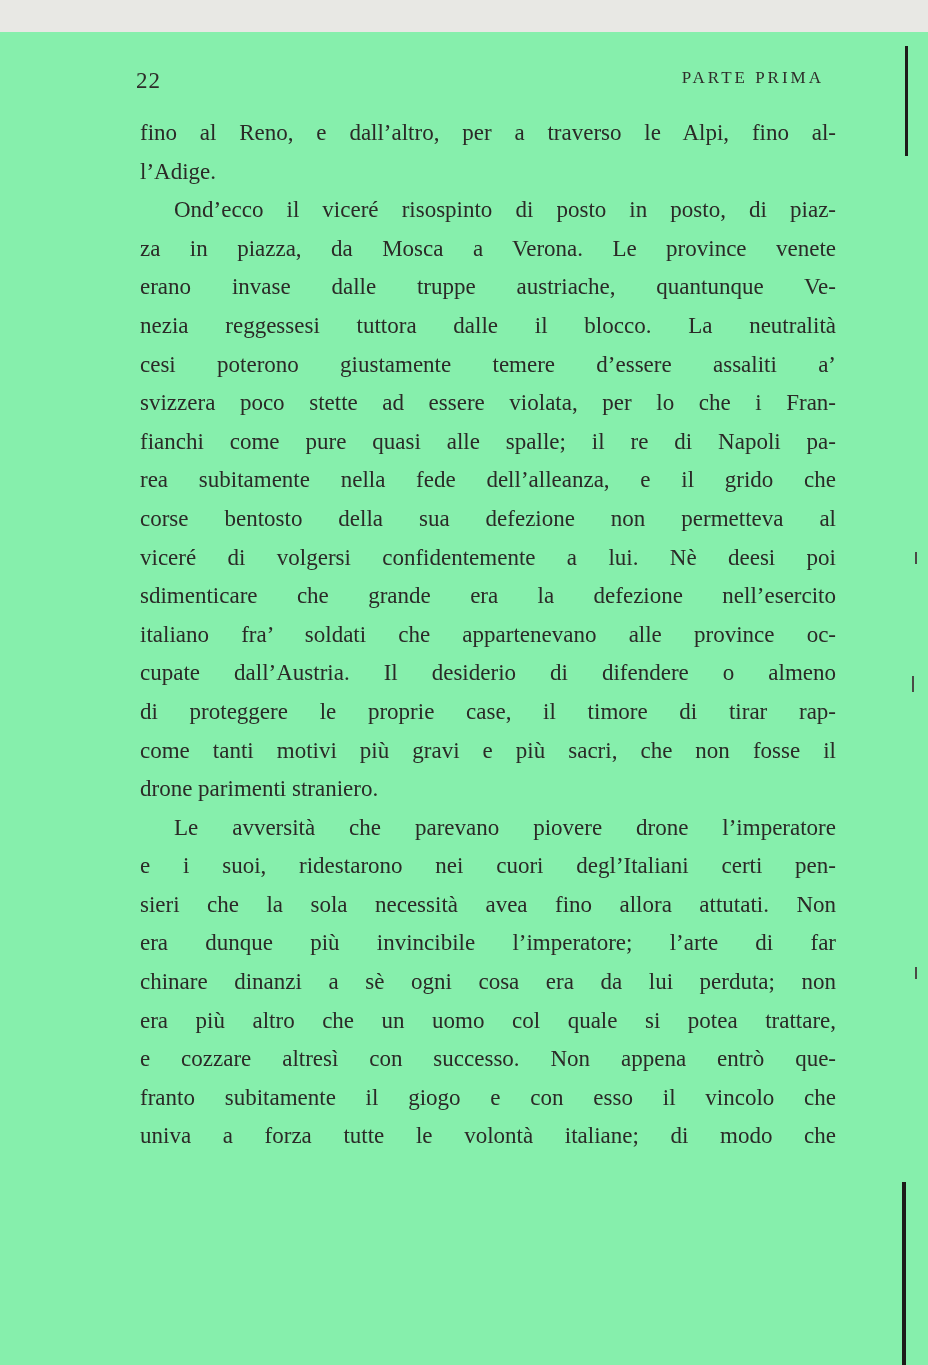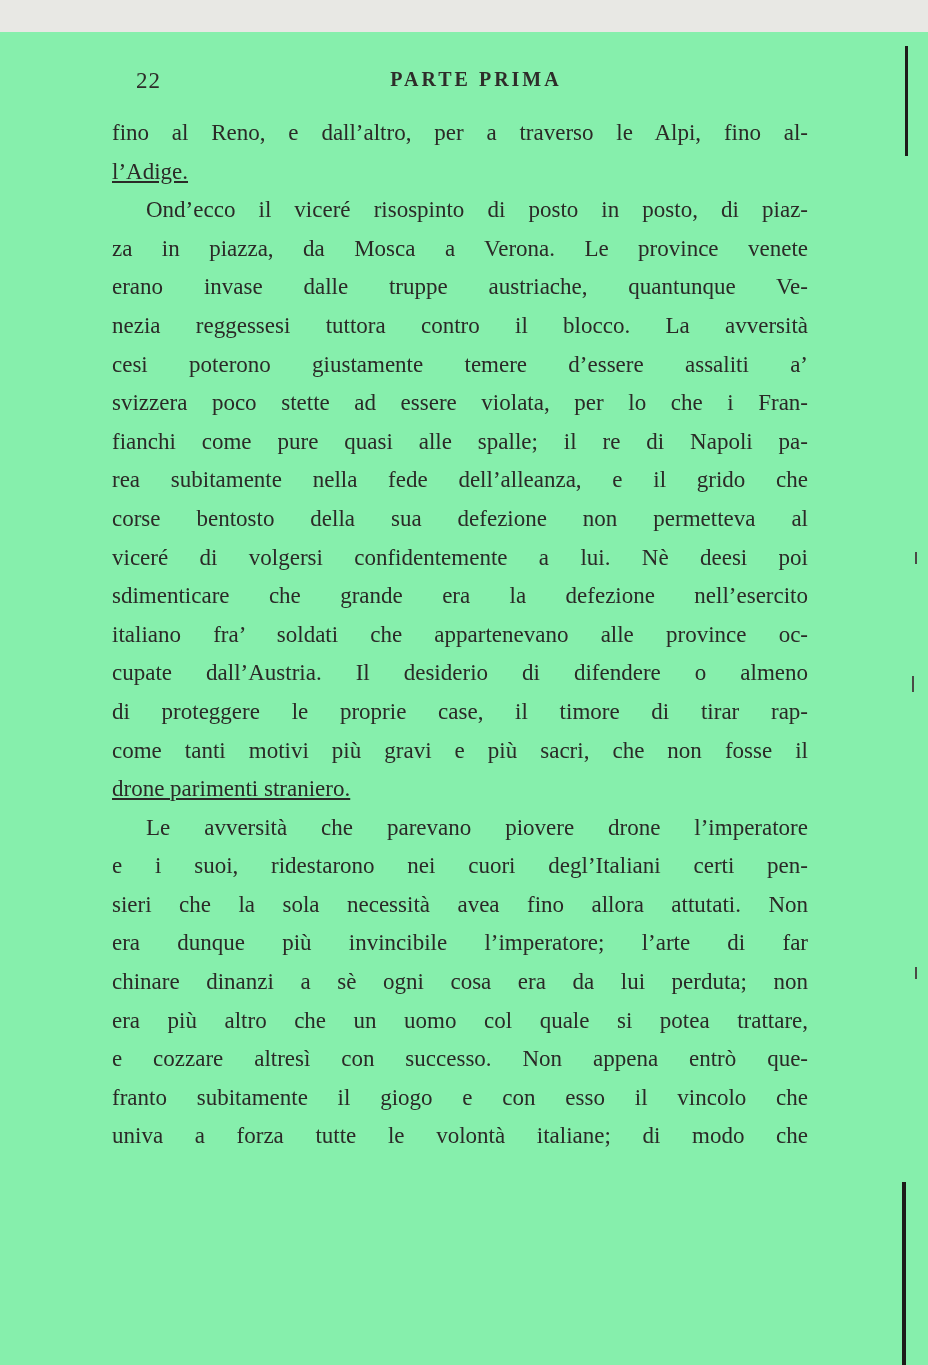--- a/index.html
+++ b/index.html
@@ -28,48 +28,47 @@
   .page-number {
     position: absolute;
     left: 8px;
     top: 0;
     font-size: 23px;
     letter-spacing: 1px;
     color: #2e2d2a;
   }
   .header-title {
     display: block;
-    text-align: center;
-    font-size: 20px;
-    font-weight: bold;
+    text-align: right;
+    font-size: 17px;
+    font-weight: normal;
     letter-spacing: 3px;
     color: #2e2d2a;
   }
   .body-text {
     position: absolute;
     top: 82px;
-    left: 112px;
+    left: 140px;
     width: 696px;
     font-size: 23px;
     line-height: 38.6px;
   }
   .line {
     text-align: justify;
     text-align-last: justify;
     white-space: normal;
     height: 38.6px;
     overflow: visible;
   }
   .line.indent {
     text-indent: 34px;
   }
   .line.end {
     text-align: left;
     text-align-last: left;
-    text-decoration: underline;
   }
   
   .artifact {
     position: absolute;
     background: #1d1c1a;
   }
   .edge-line-top    { left: 905px; top: 14px;  width: 3px; height: 110px; }
   .edge-line-bottom { left: 902px; top: 1150px; width: 4px; height: 215px; }
   .edge-speck-1 { left: 915px; top: 520px; width: 2px; height: 12px; background:#4a4a46; }
   .edge-speck-2 { left: 912px; top: 644px; width: 2px; height: 16px; background:#4a4a46; }
@@ -91,21 +90,21 @@
     <span class="page-number">22</span>
     <span class="header-title">PARTE PRIMA</span>
   </div>
 
   <div class="body-text" id="text-body">
       <div class="line">fino al Reno, e dall’altro, per a traverso le Alpi, fino al-</div>
       <div class="line end">l’Adige.</div>
       <div class="line indent">Ond’ecco il viceré risospinto di posto in posto, di piaz-</div>
       <div class="line">za in piazza, da Mosca a Verona. Le province venete</div>
       <div class="line">erano invase dalle truppe austriache, quantunque Ve-</div>
-      <div class="line">nezia reggessesi tuttora contro il blocco. La avversità</div>
+      <div class="line">nezia reggessesi tuttora dalle il blocco. La neutralità</div>
       <div class="line">cesi poterono giustamente temere d’essere assaliti a’</div>
       <div class="line">svizzera poco stette ad essere violata, per lo che i Fran-</div>
       <div class="line">fianchi come pure quasi alle spalle; il re di Napoli pa-</div>
       <div class="line">rea subitamente nella fede dell’alleanza, e il grido che</div>
       <div class="line">corse bentosto della sua defezione non permetteva al</div>
       <div class="line">viceré di volgersi confidentemente a lui. Nè deesi poi</div>
       <div class="line">sdimenticare che grande era la defezione nell’esercito</div>
       <div class="line">italiano fra’ soldati che appartenevano alle province oc-</div>
       <div class="line">cupate dall’Austria. Il desiderio di difendere o almeno</div>
       <div class="line">di proteggere le proprie case, il timore di tirar rap-</div>

